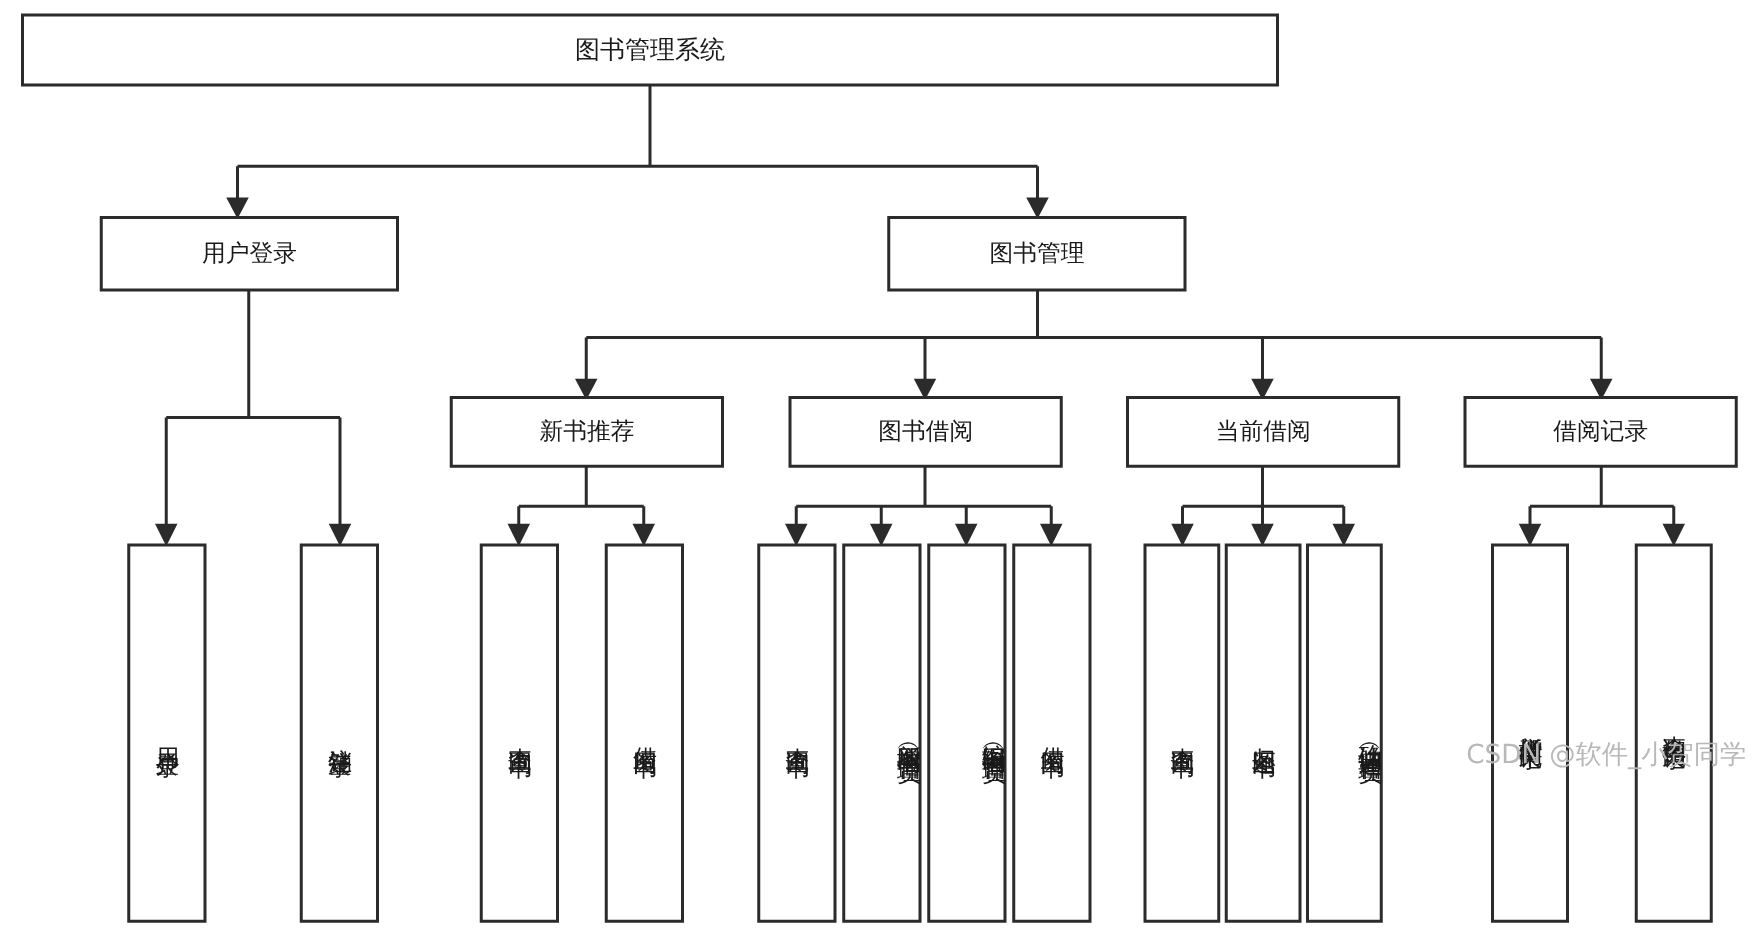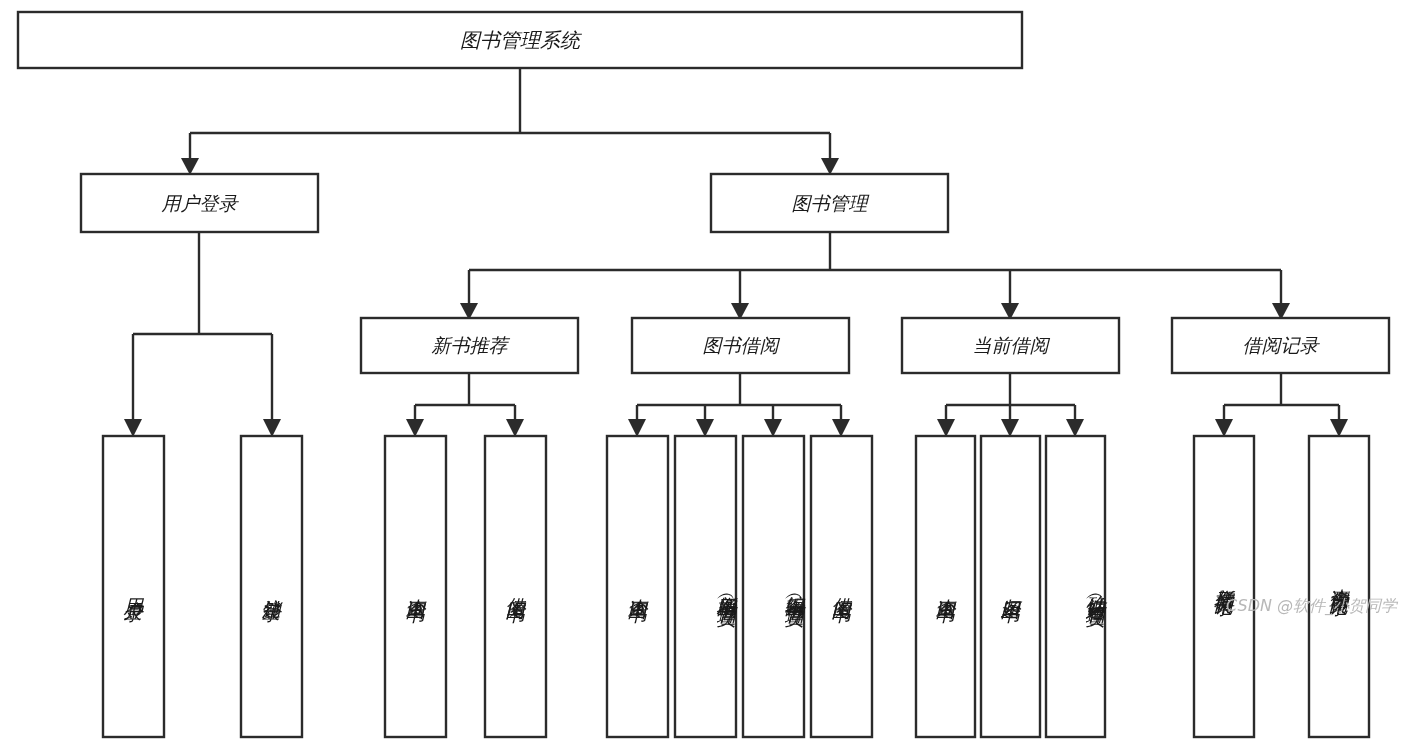--- a/index.html
+++ b/index.html
@@ -11,21 +11,20 @@
     width: 1405px;
     height: 747px;
     font-family: "DejaVu Sans", "Liberation Sans", sans-serif;
     overflow: hidden;
     position: relative;
   }
   #diagram-root {
     position: relative;
     width: 1405px;
     height: 621px;
-    font-style: italic;
   }
   svg#tree-svg {
     position: absolute;
     left: 0;
     top: 0;
     width: 1405px;
     height: 747px;
   }
   .node-box {
     fill: #ffffff;
@@ -69,21 +68,21 @@
     pointer-events: none;
   }
   .vlabel.centered {
     align-items: center;
   }
   #watermark {
     position: absolute;
     right: 8px;
     bottom: 4px;
     font-family: "DejaVu Sans", "Liberation Sans", sans-serif;
-    font-size: 16px;
+    font-size: 21px;
     color: #b8b8b8;
     white-space: nowrap;
     pointer-events: none;
   }
 </style>
 </head>
 <body>
 
 <div id="diagram-root">
 

